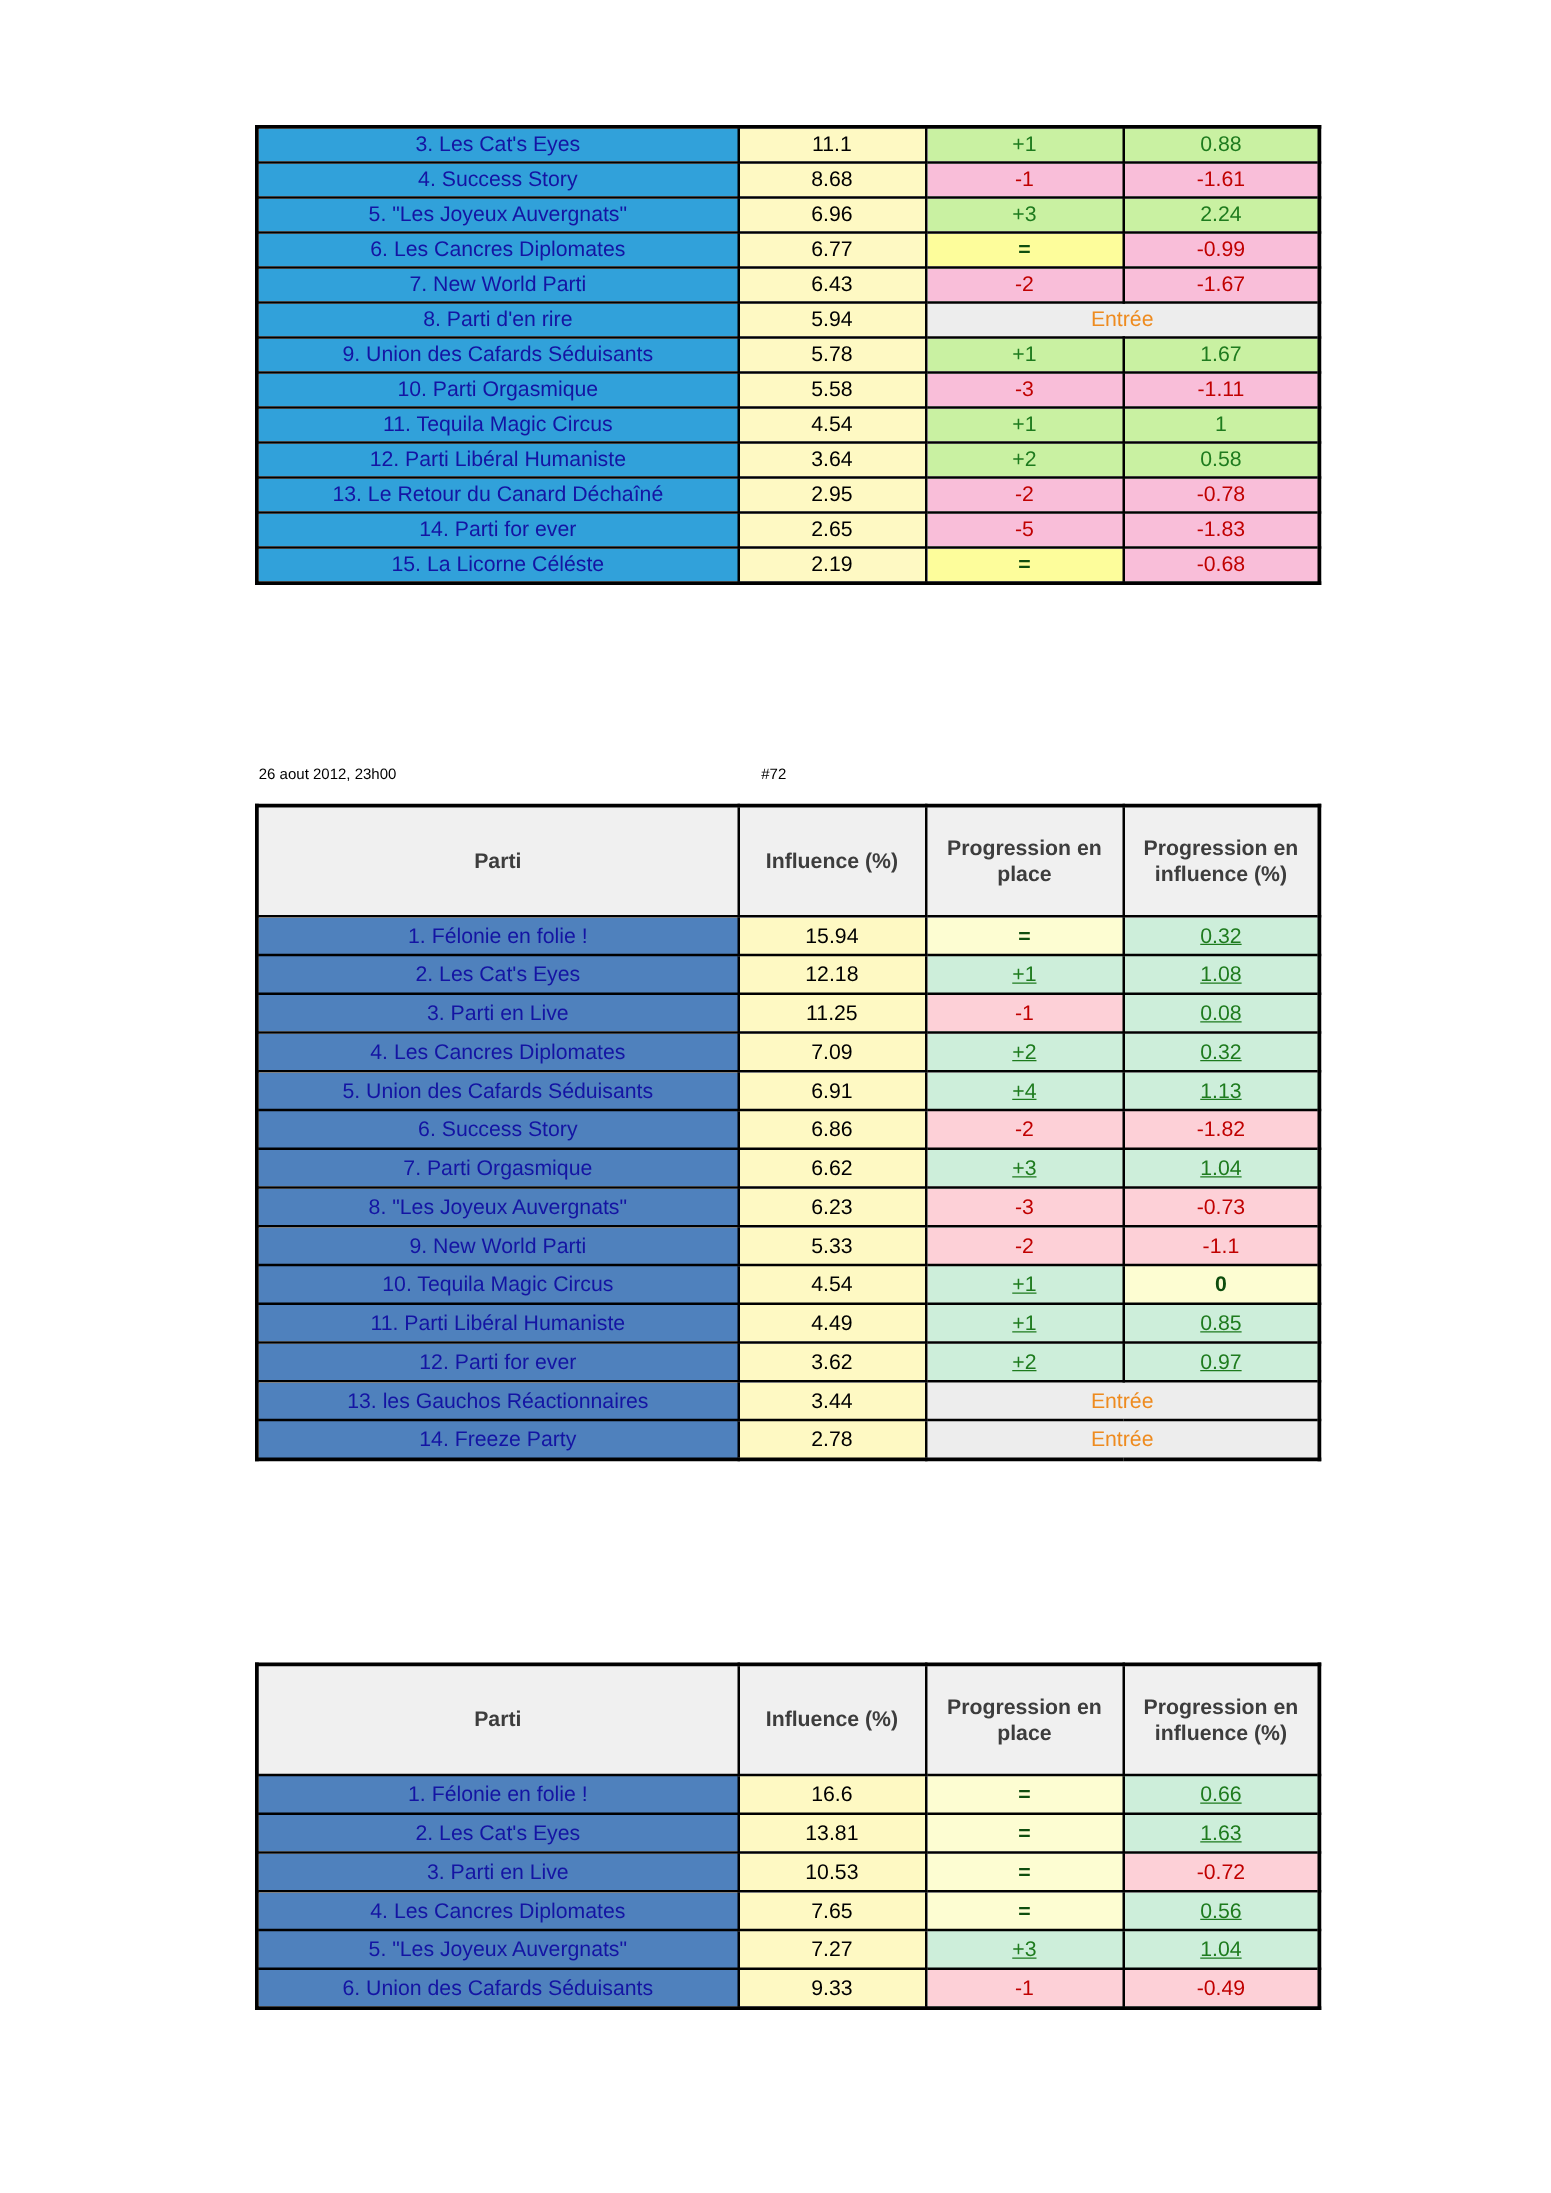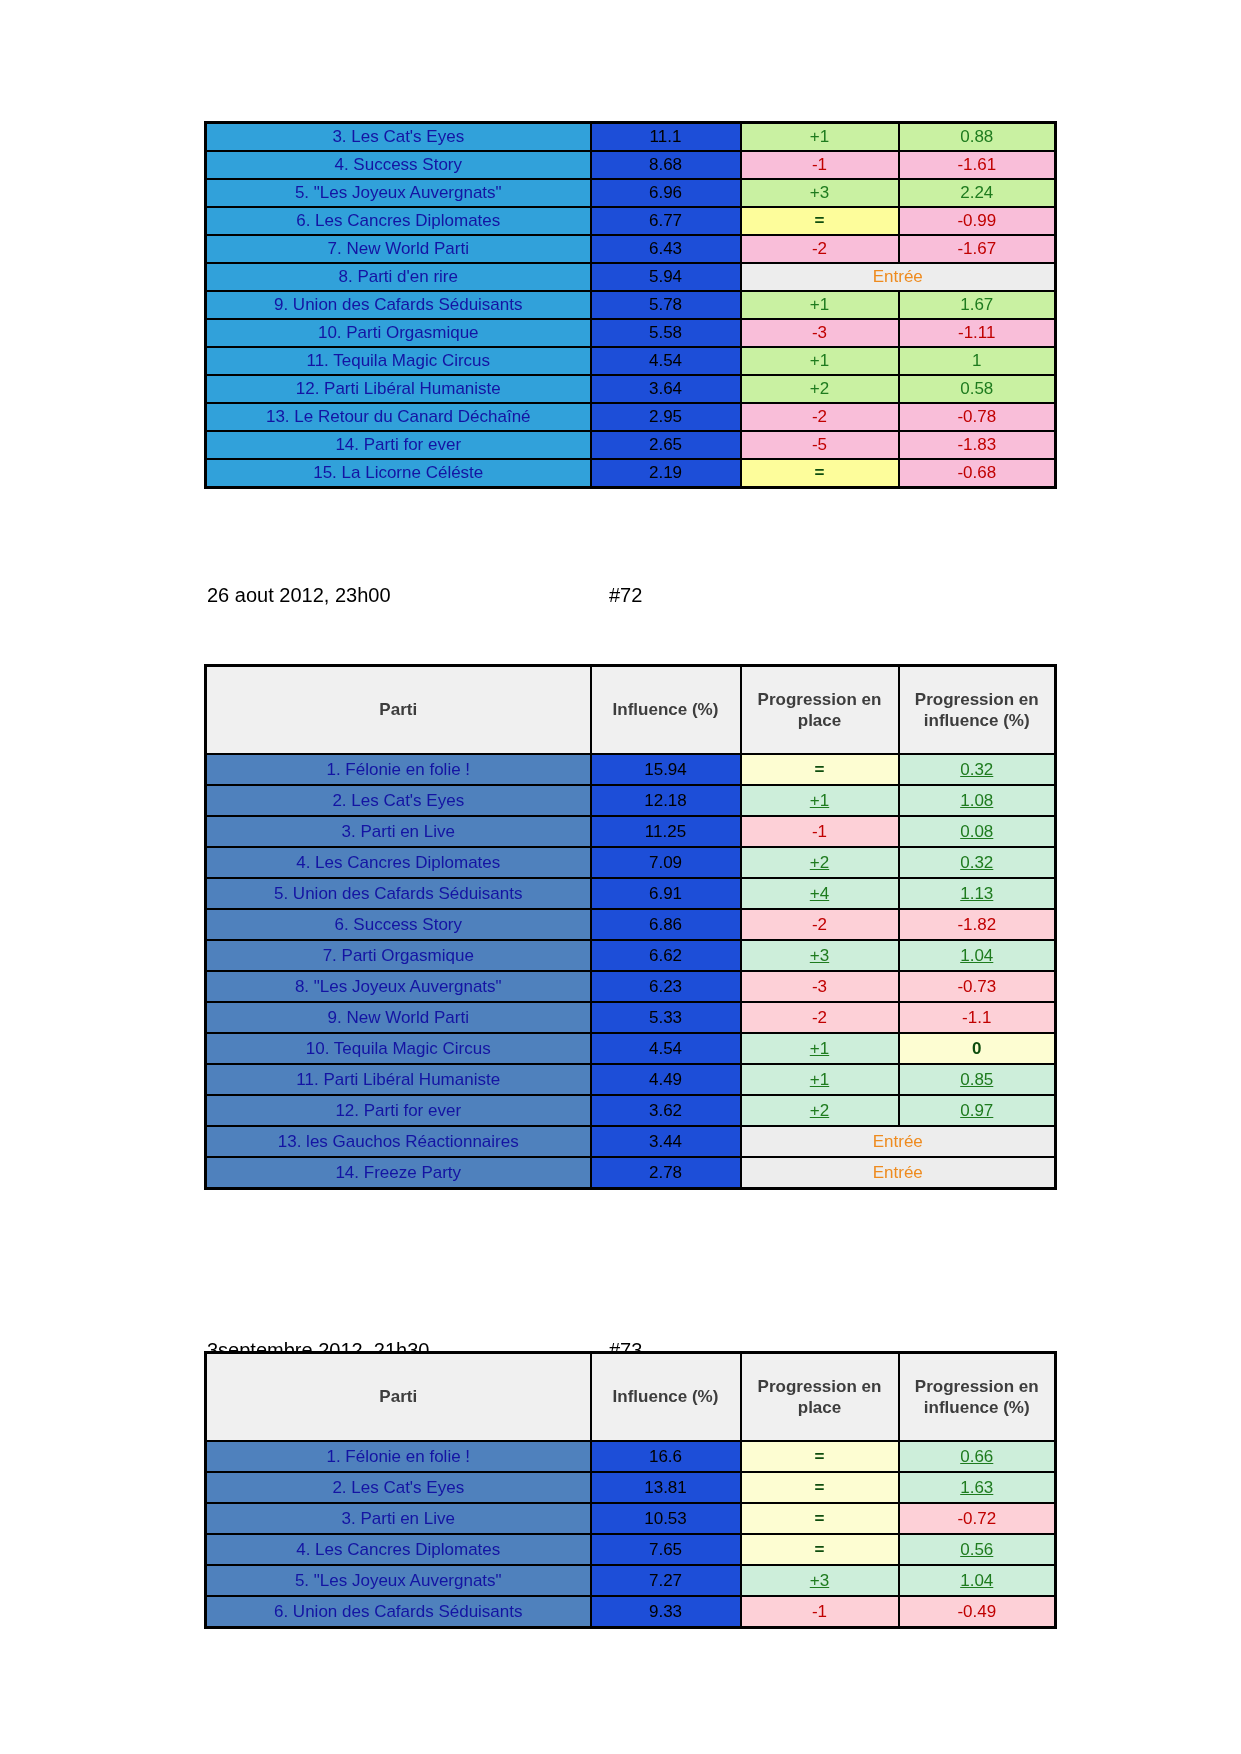--- a/index.html
+++ b/index.html
@@ -1,49 +1,49 @@
 <!DOCTYPE html>
 <html style="--t1-blue: #31a1da; --t1-green: #c9f1a2; --t1-pink: #f9bed9; --t1-yellow: #fdfd9b; --t23-blue: #4f81bd; --t23-green: #cdeeda; --t23-pink: #fdd0d7; --t23-yellow: #fdfdd2; --entry-bg: #ededed; --party-txt: #1414a3; --up-txt: #1e7b1e; --down-txt: #c00000; --eq-txt: #0e4d0e; --entry-txt: #ee8b1f; --hdr-txt: #3d3d3d; --val-txt: #000000;"><head>
 <meta charset="utf-8">
 <style>
   html,body{margin:0;padding:0;}
   body{
     width:1241px;height:1754px;position:relative;background:#ffffff;
     font-family:"Liberation Sans", sans-serif;
   }
-  .tbl-wrap{position:absolute;margin-top:21px;}
+  .tbl-wrap{position:absolute;}
   table.ptable{
     border-collapse:collapse;table-layout:fixed;width:850px;
     border:3px solid #000;
   }
   .ptable th,.ptable td{
     border:2px solid #000;text-align:center;vertical-align:middle;
     font-size:17px;overflow:hidden;white-space:nowrap;padding:0 2px;
   }
   .t1 td{height:26px;}
   .t23 td{height:29px;}
   th.hdr{
     background:var(--hdr-bg,#f0f0f0);color:var(--hdr-txt,#3d3d3d);
     font-weight:bold;height:86px;white-space:normal;line-height:1.25;
   }
   .party{color:var(--party-txt,#1414a3);}
   .t1 .party{background:var(--t1-blue,#31a1da);}
   .t23 .party{background:var(--t23-blue,#4f81bd);}
-  .val{background:#1d4ed8;color:var(--val-txt,#000);}
+  .val{background:#fef9c3;color:var(--val-txt,#000);}
   .up{color:var(--up-txt,#1e7b1e);}
   .t1 .up{background:var(--t1-green,#c9f1a2);}
   .t23 .up{background:var(--t23-green,#cdeeda);text-decoration:underline;}
   .down{color:var(--down-txt,#c00000);}
   .t1 .down{background:var(--t1-pink,#f9bed9);}
   .t23 .down{background:var(--t23-pink,#fdd0d7);}
   .eq,.zero{color:var(--eq-txt,#0e4d0e);font-weight:bold;}
   .t1 .eq{background:var(--t1-yellow,#fdfd9b);}
   .t23 .eq,.t23 .zero{background:var(--t23-yellow,#fdfdd2);}
   .entry{background:var(--entry-bg,#ededed);color:var(--entry-txt,#ee8b1f);font-weight:normal;}
-  .caption{position:absolute;font-size:20px;color:#000;width:520px;height:24px;}
+  .caption{position:absolute;font-size:12px;color:#000;width:520px;height:24px;margin-top:28px;}
   .caption .tag{position:absolute;left:402px;top:0;}
 </style>
 </head>
 <body>
 
 <div class="tbl-wrap" style="left:204px;top:100px;">
   <table class="ptable t1">
     <colgroup>
         <col style="width:385px">
         <col style="width:150px">

